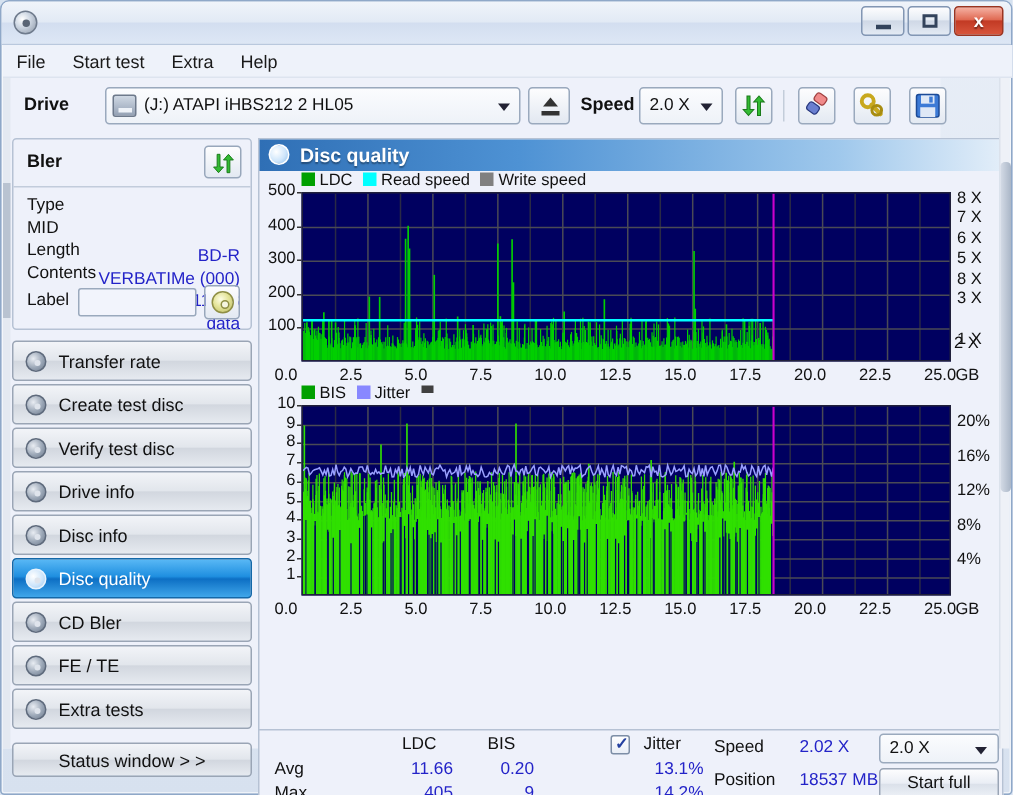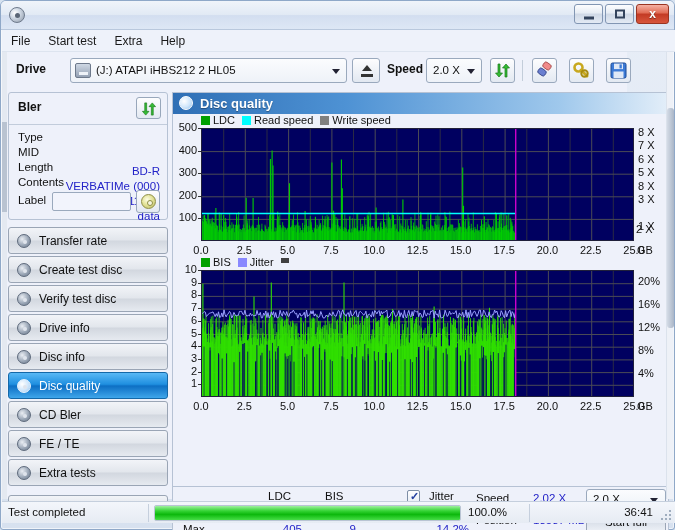--- a/index.html
+++ b/index.html
@@ -197,21 +197,21 @@
   
   .legend { position:absolute; font-size:11px; color:#111; white-space:nowrap; }
   .lg-sw { display:inline-block; width:9px; height:9px; vertical-align:-1px; margin-right:3px; }
   .lg-txt { margin-right:7px; }
 
   
   .chart-wrap { position:absolute; }
   .plot { position:absolute; border:1px solid #20203a; background:#000060; overflow:hidden; }
   .ytick { position:absolute; right:0; font-size:11px; color:#111; text-align:right; white-space:nowrap; }
   .ytickR { position:absolute; left:0; font-size:11px; color:#111; text-align:left; white-space:nowrap; }
-  .xtick { position:absolute; font-size:11px; color:#111; text-align:center; white-space:nowrap; }
+  .xtick { position:absolute; font-size:11px; color:#111; white-space:nowrap; }
   .tickmark { position:absolute; height:1px; background:#333; }
 
   
   #stats { position:absolute; left:170px; top:434px; width:497px; height:64px;
            background:#eef1fa; border:1px solid #b6c2d4; }
   .st { position:absolute; font-size:11.5px; white-space:nowrap; }
   .st.k { color:#111; }
   .st.v { color:#2323c8; }
   #jitter-check {
     position:absolute; left:234px; top:3px; width:13px; height:13px;
@@ -2440,32 +2440,14 @@
 
   </div>
 
   <div id="hscrollL">
       <div class="thumb"></div>
     </div>
   <div id="vscroll">
       <div class="thumb"></div>
     </div>
 
-  <div id="statusbar">
-    <span id="status-text">Test completed</span>
-    <div id="status-div1"></div>
-    <div id="progress-track">
-      <div id="progress-fill" style="width: 100%;"></div>
-    </div>
-    <span id="progress-pct">100.0%</span>
-    <div id="status-div2"></div>
-    <span id="elapsed">36:41</span>
-    <div id="grip">
-        <i style="right: 0px; bottom: 0px;"></i>
-        <i style="right: 0px; bottom: 4px;"></i>
-        <i style="right: 0px; bottom: 8px;"></i>
-        <i style="right: 4px; bottom: 0px;"></i>
-        <i style="right: 4px; bottom: 4px;"></i>
-        <i style="right: 8px; bottom: 0px;"></i>
-      </div>
-  </div>
 
 </div>
 
 </body></html>

